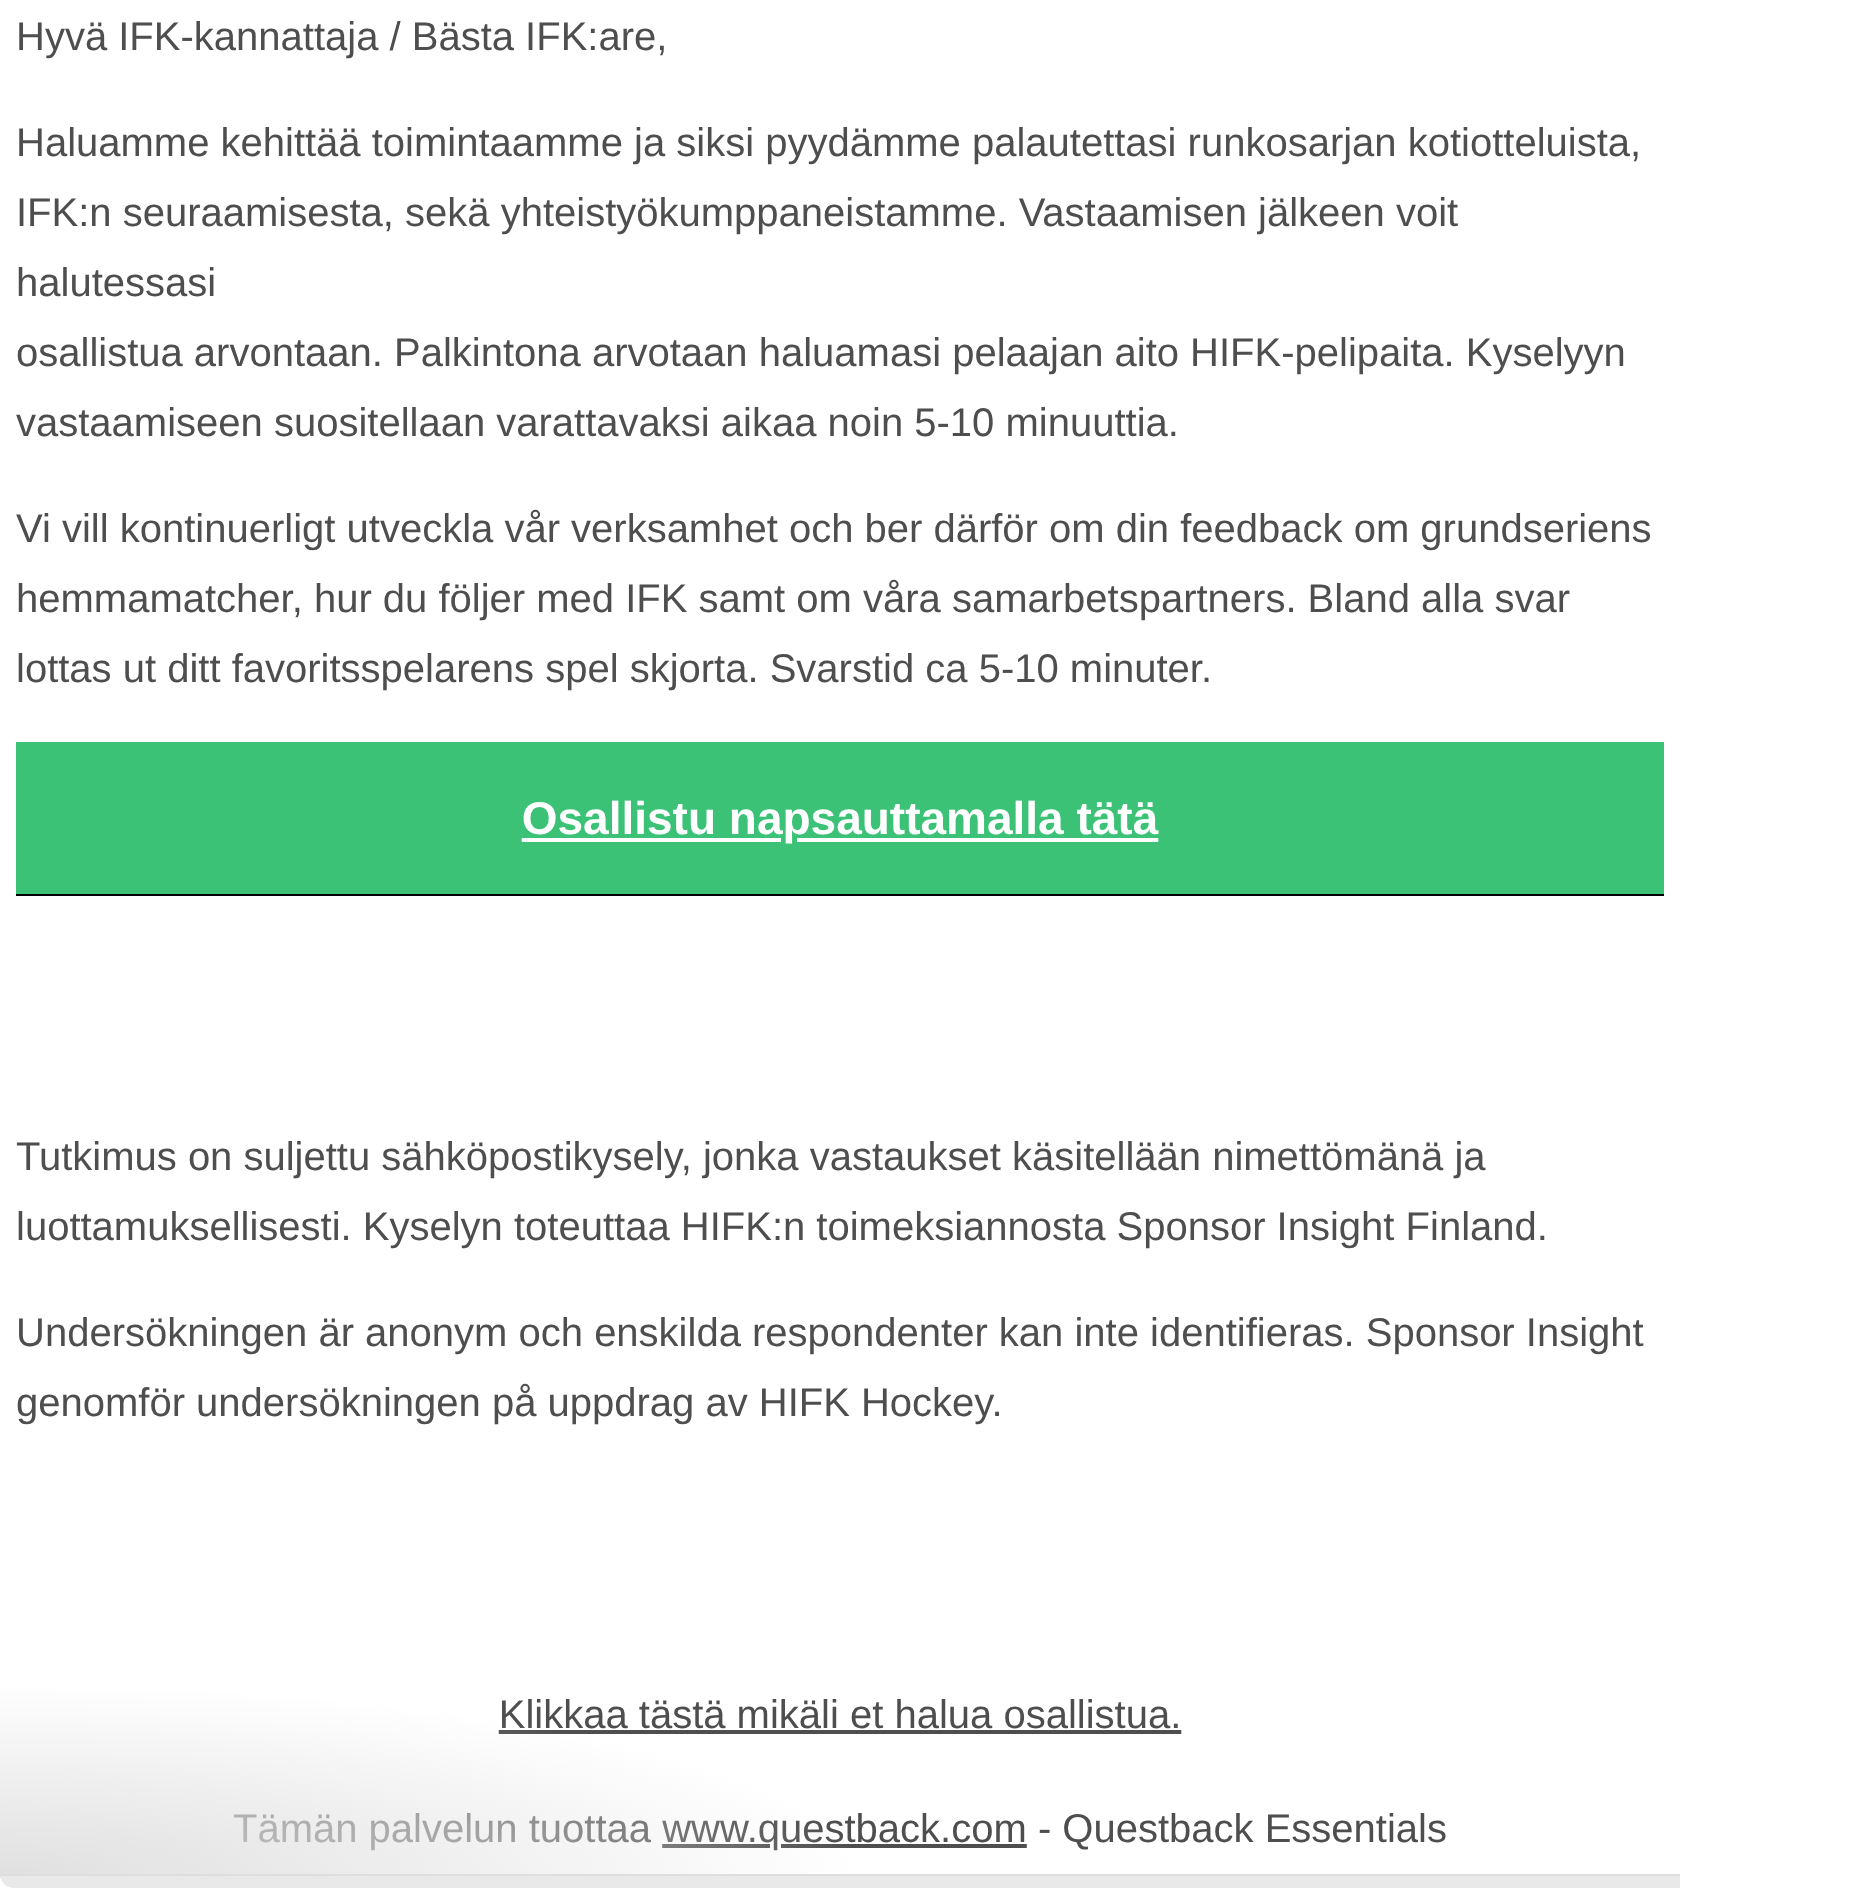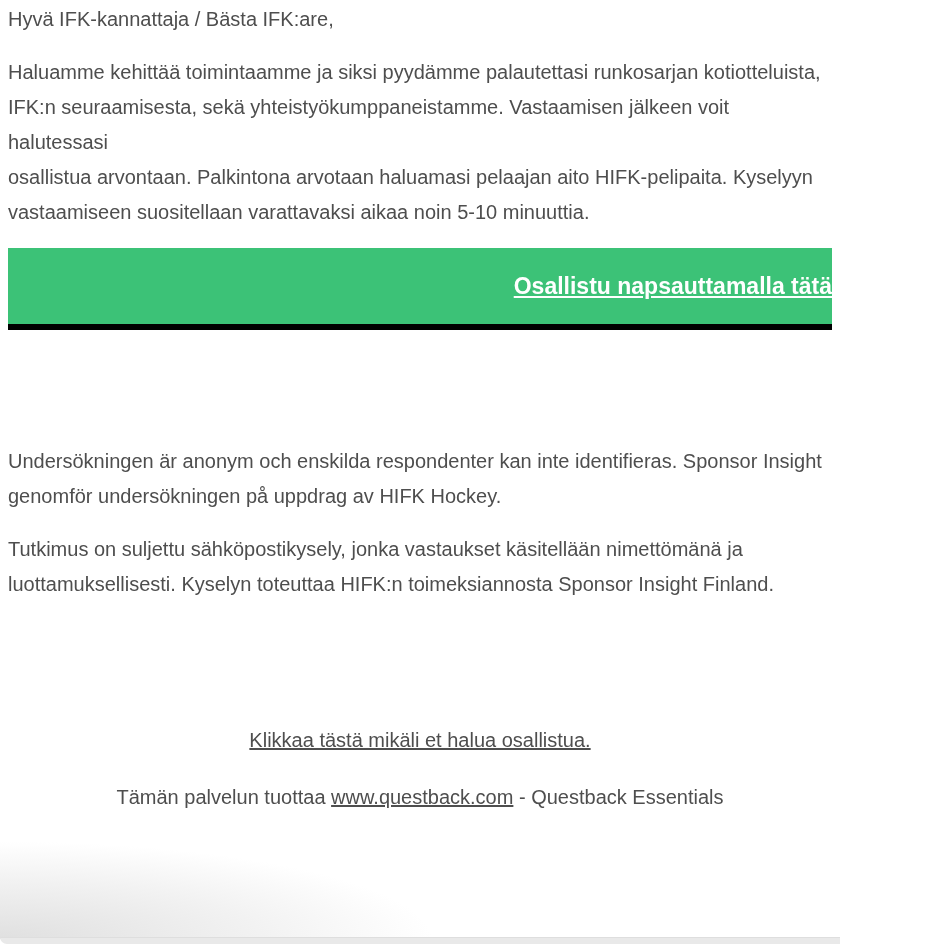--- a/index.html
+++ b/index.html
@@ -22,22 +22,22 @@
     line-height: 35px;
   }
   p.para {
     margin: 0 0 18px 0;
     white-space: pre-line;
   }
   .cta-bar {
     display: block;
     height: 76px;
     background: #3cc277;
-    border-bottom: 6px solid #000000;
-    text-align: right;
+    border-bottom: 1px solid #000000;
+    text-align: center;
     text-decoration: none;
     cursor: pointer;
   }
   .cta-bar .cta-label {
     display: inline-block;
     color: #ffffff;
     font-weight: bold;
     font-size: 23px;
     line-height: 76px;
     text-decoration: underline;
@@ -87,31 +87,34 @@
 <div class="email-page">
   <div class="email-inner">
 
     <p class="para">Hyvä IFK-kannattaja / Bästa IFK:are,</p>
 
     <p class="para">Haluamme kehittää toimintaamme ja siksi pyydämme palautettasi runkosarjan kotiotteluista,
 IFK:n seuraamisesta, sekä yhteistyökumppaneistamme. Vastaamisen jälkeen voit halutessasi
 osallistua arvontaan. Palkintona arvotaan haluamasi pelaajan aito HIFK-pelipaita. Kyselyyn
 vastaamiseen suositellaan varattavaksi aikaa noin 5-10 minuuttia.</p>
 
+    <p class="para">Vi vill kontinuerligt utveckla vår verksamhet och ber därför om din feedback om grundseriens
+hemmamatcher, hur du följer med IFK samt om våra samarbetspartners. Bland alla svar
+lottas ut ditt favoritsspelarens spel skjorta. Svarstid ca 5-10 minuter.</p>
 
 
     <a href="#" class="cta-bar"><span class="cta-label">Osallistu napsauttamalla tätä</span></a>
 
     <div class="spacer-after-cta"></div>
 
+    <p class="para">Tutkimus on suljettu sähköpostikysely, jonka vastaukset käsitellään nimettömänä ja
+luottamuksellisesti. Kyselyn toteuttaa HIFK:n toimeksiannosta Sponsor Insight Finland.</p>
+
     <p class="para">Undersökningen är anonym och enskilda respondenter kan inte identifieras. Sponsor Insight
 genomför undersökningen på uppdrag av HIFK Hockey.</p>
-
-    <p class="para">Tutkimus on suljettu sähköpostikysely, jonka vastaukset käsitellään nimettömänä ja
-luottamuksellisesti. Kyselyn toteuttaa HIFK:n toimeksiannosta Sponsor Insight Finland.</p>
 
     <div class="spacer-before-footer"></div>
 
     <p class="center optout-line"><a href="#" class="optout-link">Klikkaa tästä mikäli et halua osallistua.</a></p>
 
     <p class="center credit-line"><span>Tämän palvelun tuottaa </span><a href="#" class="credit-link">www.questback.com</a><span> - Questback Essentials</span></p>
 
   </div>
 
   <div class="corner-fade"></div>

